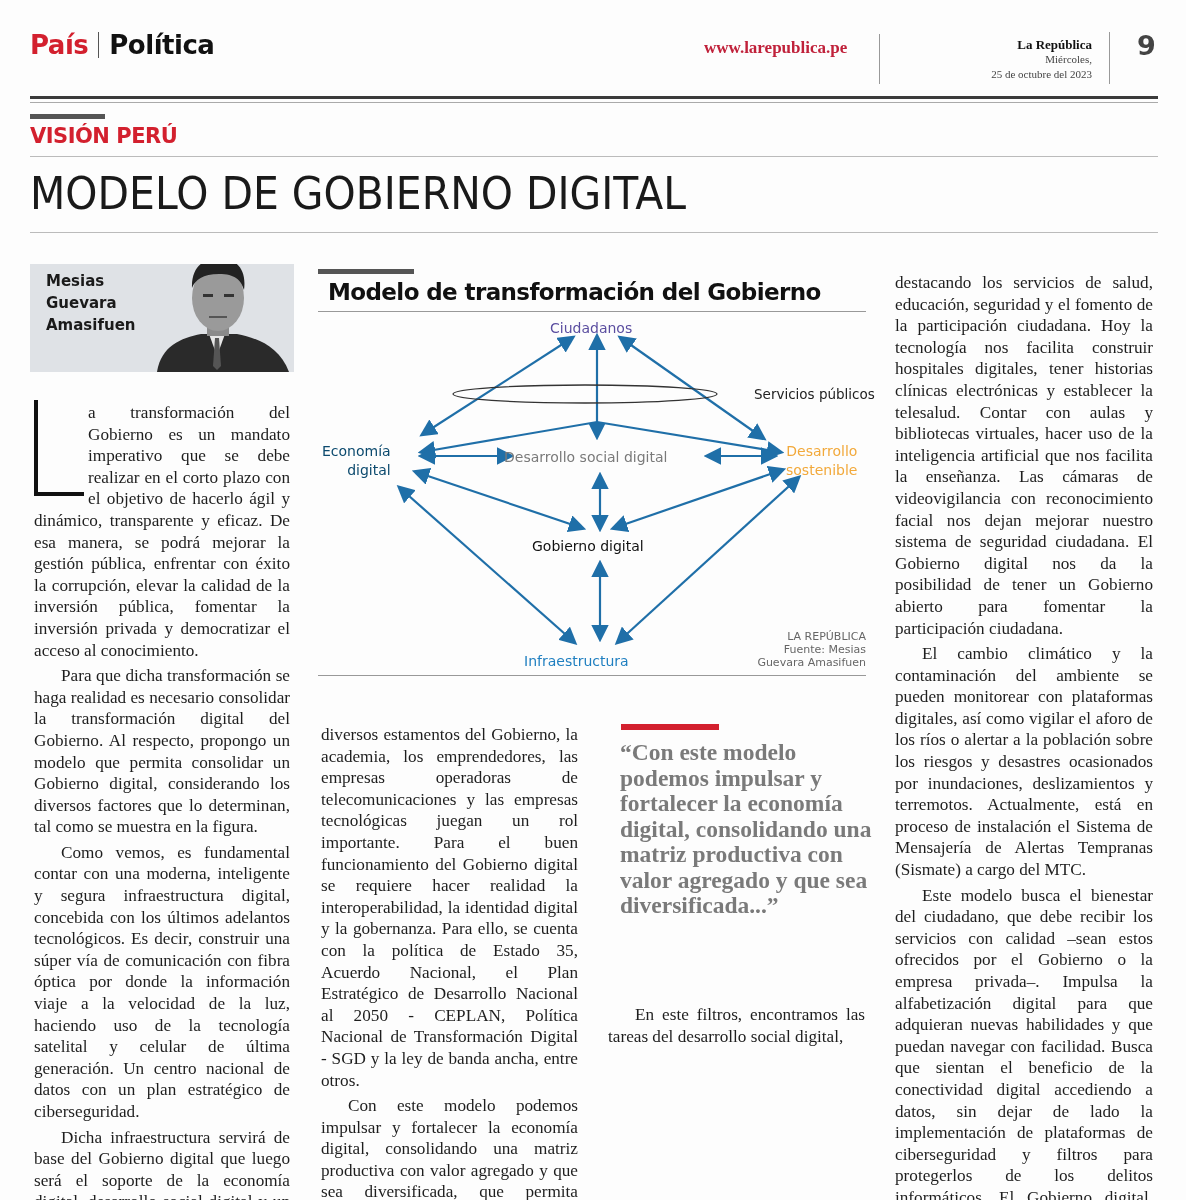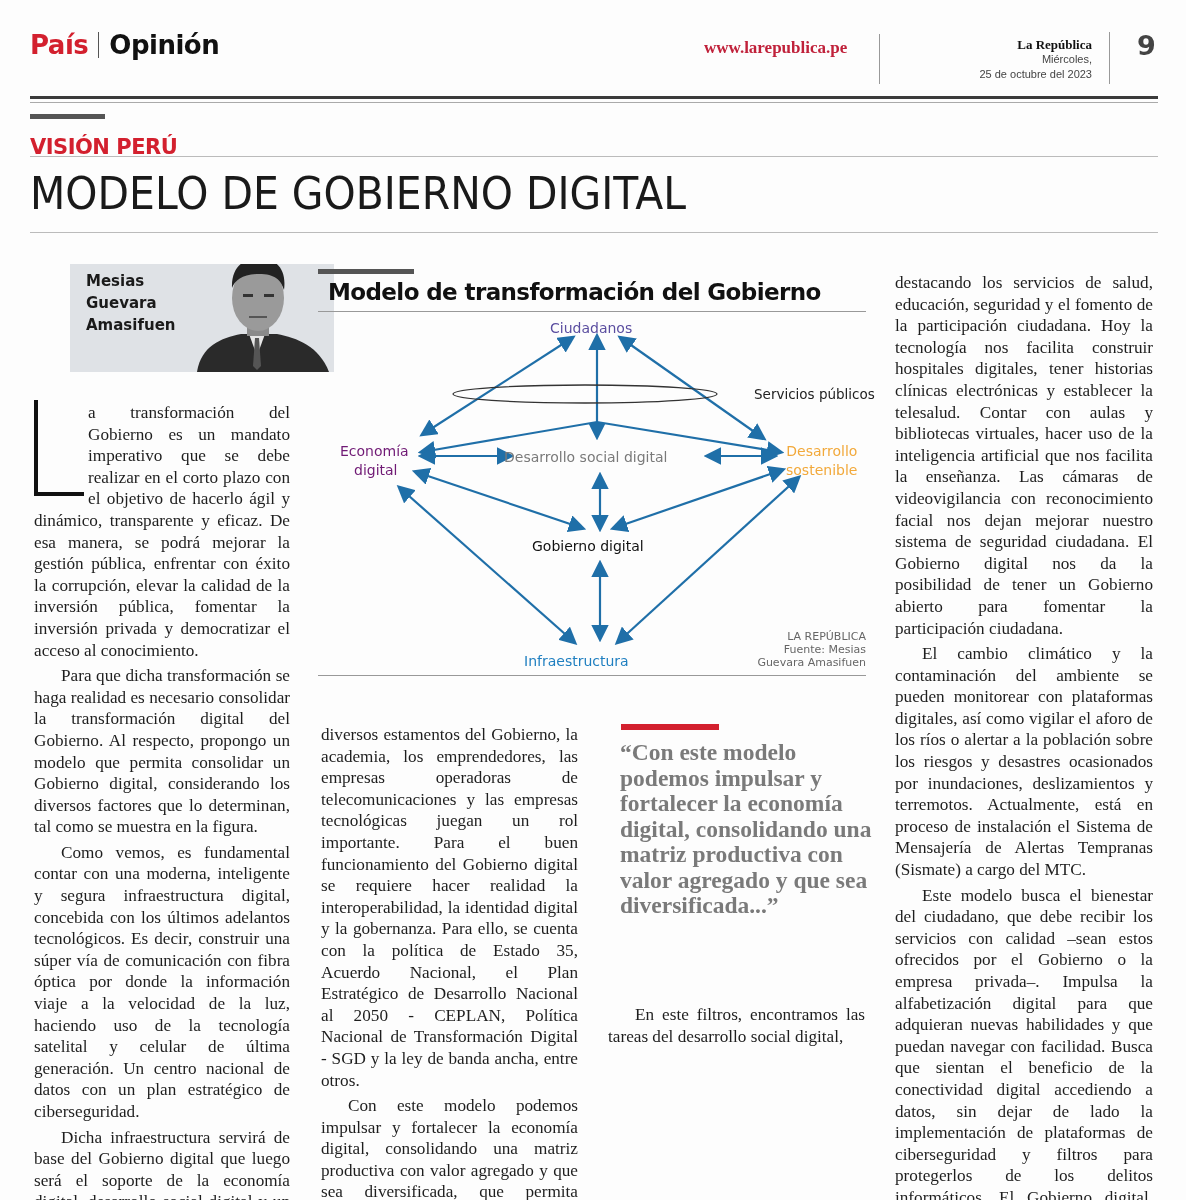--- a/index.html
+++ b/index.html
@@ -8,34 +8,34 @@
 
   
   .hdr-section { left:30px; top:30px; font-family:"DejaVu Sans", sans-serif; font-weight:bold; font-size:26px; letter-spacing:-0.5px; }
   .hdr-pais { color:#d3202e; }
   .hdr-sep { display:inline-block; width:1px; height:26px; background:#555; margin:0 10px; vertical-align:-4px; }
   .hdr-opinion { color:#111; }
   .hdr-url { left:704px; top:38px; font-family:"Liberation Serif", serif; font-weight:bold; font-size:17px; color:#c0213a; }
   .vsep1 { left:879px; top:34px; width:1px; height:50px; background:#999; }
   .hdr-paper { right:94px; top:37px; text-align:right; font-family:"Liberation Serif", serif; line-height:15px; }
   .hdr-paper .name { font-weight:bold; font-size:13px; color:#111; }
-  .hdr-paper .line { font-family:Liberation Sans, sans-serif; font-size:11px; color:#444; }
+  .hdr-paper .line { font-family:Liberation Serif, serif; font-size:11px; color:#444; }
   .vsep2 { left:1109px; top:32px; width:1px; height:52px; background:#999; }
   .hdr-page { left:1137px; top:30px; font-family:"DejaVu Sans", sans-serif; font-weight:bold; font-size:27px; color:#444; }
   .rule-thick { left:30px; top:96px; width:1128px; height:3px; background:#3b3b3b; }
   .rule-thin { left:30px; top:102px; width:1128px; height:1px; background:#aaa; }
 
   .kicker-bar { left:30px; top:114px; width:75px; height:5px; background:#555; }
-  .kicker { left:30px; top:135px; font-family:"DejaVu Sans", sans-serif; font-weight:bold; font-size:21px; color:#d3202e; letter-spacing:-0.5px; }
+  .kicker { left:30px; top:124px; font-family:"DejaVu Sans", sans-serif; font-weight:bold; font-size:21px; color:#d3202e; letter-spacing:-0.5px; }
   .rule-k { left:30px; top:156px; width:1128px; height:1px; background:#bbb; }
   .headline { left:30px; top:168px; font-family:"DejaVu Sans", sans-serif; font-weight:normal; font-size:44px; letter-spacing:0px; color:#1a1a1a; transform:scaleX(0.93); transform-origin:left; }
   .rule-h { left:30px; top:232px; width:1128px; height:1px; background:#bbb; }
 
   
-  .author-box { left:30px; top:264px; width:264px; height:108px; background:#dfe2e6; overflow:hidden;margin-left:40px; }
+  .author-box { left:30px; top:264px; width:264px; height:108px; background:#dfe2e6; overflow:hidden; }
   .author-name { left:16px; top:6px; font-family:"DejaVu Sans", sans-serif; font-weight:bold; font-size:15px; line-height:22px; color:#1a1a1a; }
   .portrait { right:0; top:-18px; width:155px; height:126px; }
 
   
   .col { position:absolute; font-family:"Liberation Serif", serif; font-size:17.2px; line-height:21.6px; color:#1e1e1e; text-align:justify; hyphens:manual; }
   .col p { margin:4px; text-indent:27px; }
   .col p.noindent { text-indent:0; }
   .col1 { left:30px; top:398px; width:264px; }
   .dropcap { float:left; width:50px; height:100px; margin-right:8px; position:relative; }
   .dropcap .v { position:absolute; left:4px; top:2px; width:4px; height:96px; background:#111; }
@@ -54,21 +54,21 @@
   .fig-credit { left:700px; top:630px; width:166px; text-align:right; font-family:"DejaVu Sans", sans-serif; font-size:11px; line-height:13px; color:#666; }
 
   
   .pq-bar { left:621px; top:724px; width:98px; height:6px; background:#d3202e; }
   .pullquote { left:620px; top:740px; width:260px; font-family:"Liberation Serif", serif; font-weight:bold; font-size:23.5px; line-height:25.5px; color:#7a7a7a; }
 </style>
 </head>
 <body>
 
 <div class="abs hdr-section">
-  <span class="hdr-pais">País</span><span class="hdr-sep"></span><span class="hdr-opinion">Opinión</span>
+  <span class="hdr-pais">País</span><span class="hdr-sep"></span><span class="hdr-opinion">Política</span>
 </div>
 <div class="abs hdr-url">www.larepublica.pe</div>
 <div class="abs vsep1"></div>
 <div class="abs hdr-paper">
   <div class="name">La República</div>
   <div class="line">Miércoles,</div>
   <div class="line">25 de octubre del 2023</div>
 </div>
 <div class="abs vsep2"></div>
 <div class="abs hdr-page">9</div>
@@ -140,23 +140,23 @@
 
       <line x1="282" y1="252" x2="282" y2="326" marker-start="url(#ah)" marker-end="url(#ah)"></line>
 
       <line x1="82" y1="176" x2="256" y2="330" marker-start="url(#ah)" marker-end="url(#ah)"></line>
       <line x1="480" y1="166" x2="300" y2="330" marker-start="url(#ah)" marker-end="url(#ah)"></line>
     </g>
     <ellipse cx="267" cy="82" rx="132" ry="9" fill="none" stroke="#333" stroke-width="1.3"></ellipse>
   </svg>
   <div class="dlabel" style="left:232px;top:8px;color:#5b4ea0;">Ciudadanos</div>
   <div class="dlabel" style="left:436px;top:74px;color:#222;font-weight:normal;font-size:13.5px;">Servicios públicos</div>
-  <div class="dlabel" style="left:4px;top:130px;color:#701a75;line-height:19px;margin-left:18px;">
+  <div class="dlabel" style="left:4px;top:130px;color:#0c4a6e;line-height:19px;">
     <div>Economía</div>
-    <div style="padding-left:14px;">digital</div>
+    <div style="padding-left:14px;text-align:right;">digital</div>
   </div>
   <div class="dlabel" style="left:186px;top:137px;color:#7a7a7a;">Desarrollo social digital</div>
   <div class="dlabel" style="left:468px;top:130px;color:#f2a93b;line-height:19px;text-align:right;">
     <div>Desarrollo</div>
     <div>sostenible</div>
   </div>
   <div class="dlabel" style="left:214px;top:226px;color:#111;">Gobierno digital</div>
   <div class="dlabel" style="left:206px;top:341px;color:#1f7fc0;text-align:right;">Infraestructura</div>
 </div>
 <div class="abs fig-credit">

